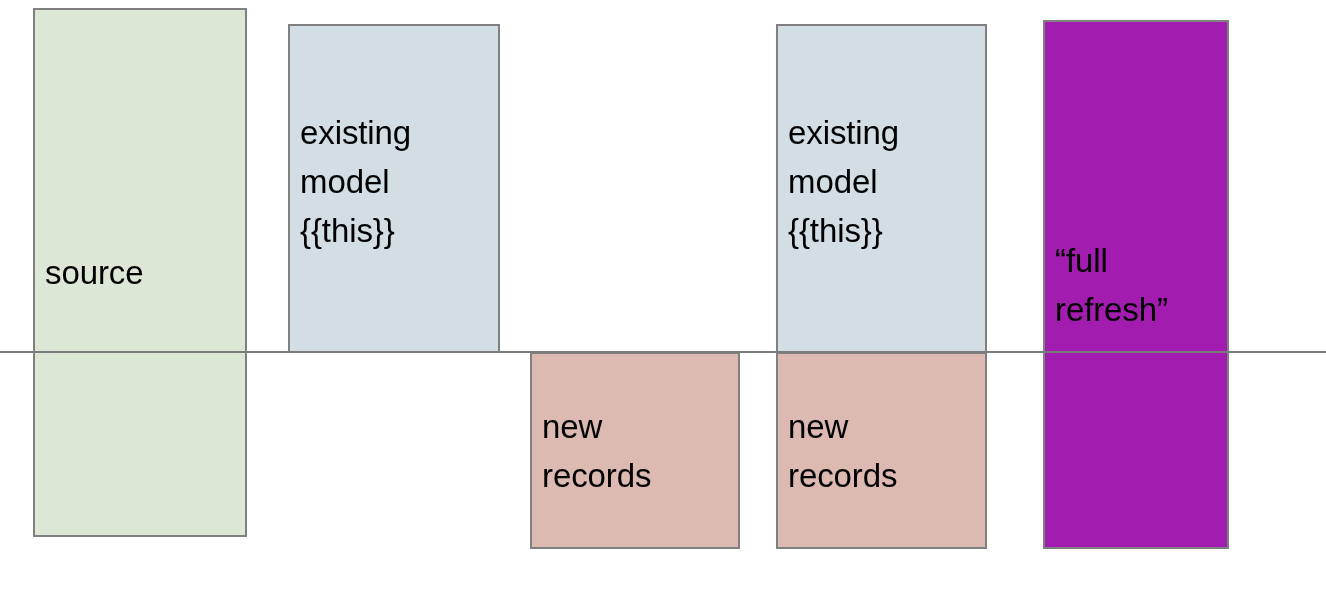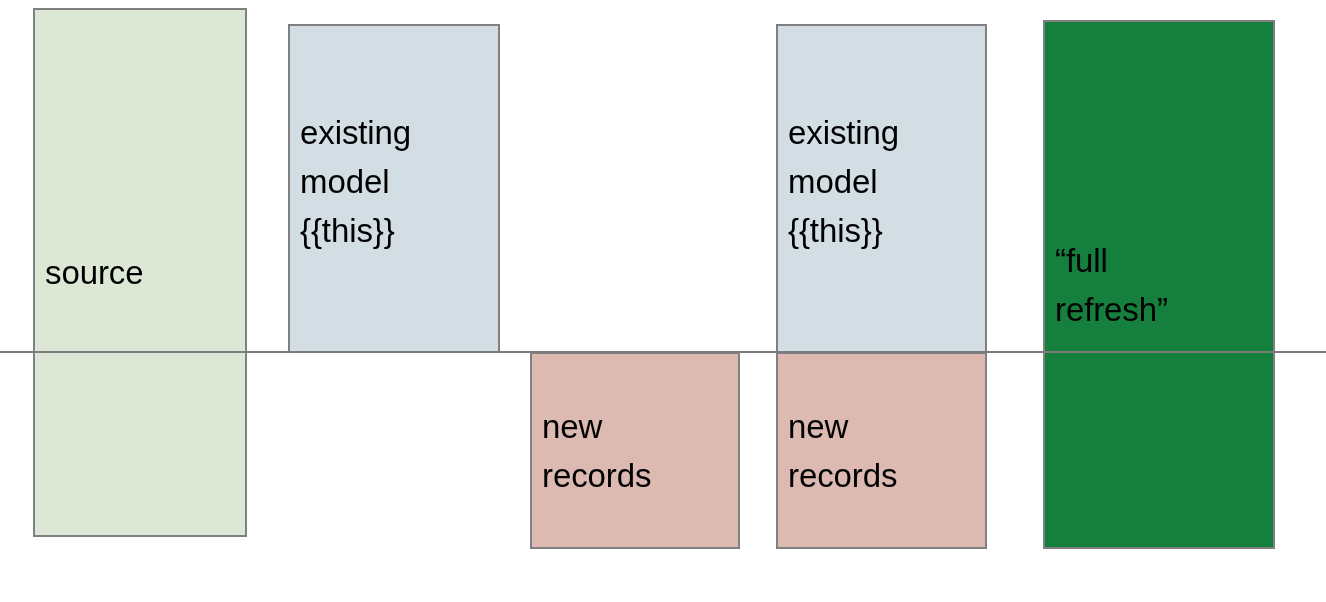--- a/index.html
+++ b/index.html
@@ -44,21 +44,21 @@
     letter-spacing: -0.1px;
   }
   
   #node-source        { left: 33px;   top: 8px;  width: 214px; height: 529px; background: #dce8d5; }
   #node-existing-1    { left: 288px;  top: 24px;  width: 212px; height: 329px; background: #d2dee4;
                         justify-content: flex-start; padding-top: 82px; }
   #node-new-records-1 { left: 530px;  top: 352px; width: 210px; height: 197px; background: #dcb9b1; }
   #node-existing-2    { left: 776px;  top: 24px;  width: 211px; height: 329px; background: #d2dee4;
                         justify-content: flex-start; padding-top: 82px; }
   #node-new-records-2 { left: 776px;  top: 352px; width: 211px; height: 197px; background: #dcb9b1; }
-  #node-full-refresh  { left: 1043px; top: 20px;  width: 232px; height: 529px; background: #15803d; }
+  #node-full-refresh  { left: 1043px; top: 20px;  width: 186px; height: 529px; background: #a21caf; }
 </style>
 </head>
 <body>
 
 <div id="canvas">
 
   <div class="node" id="node-source">
     <span class="label">source</span>
   </div>
 

